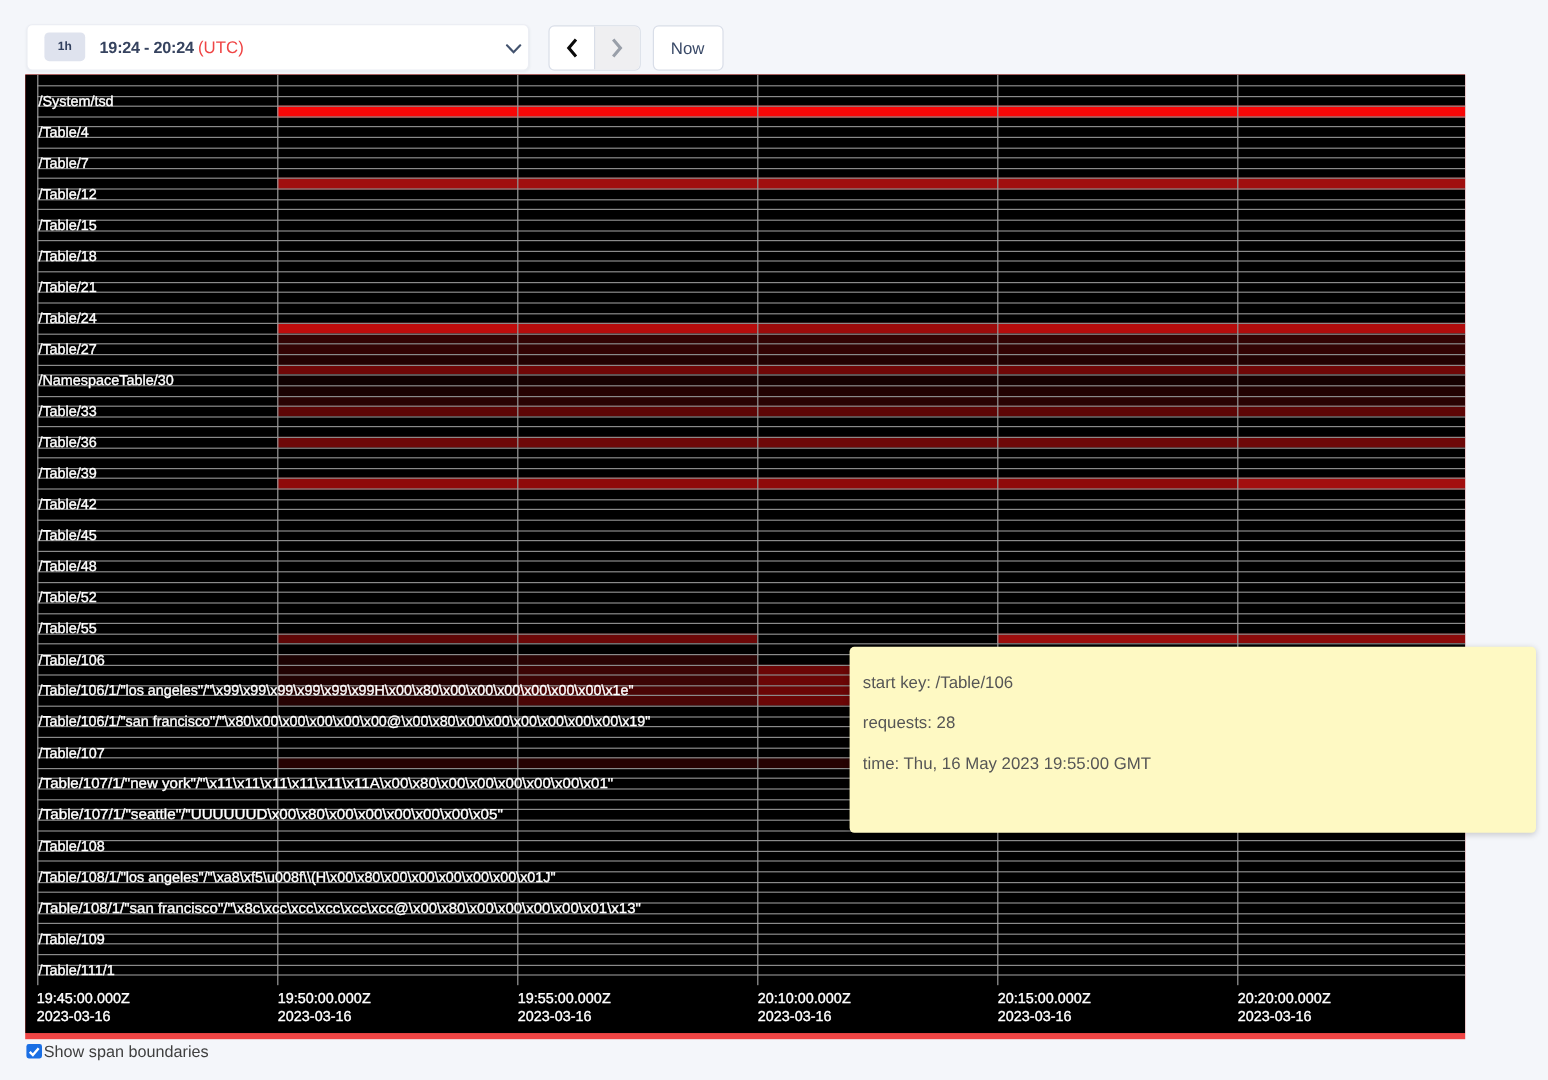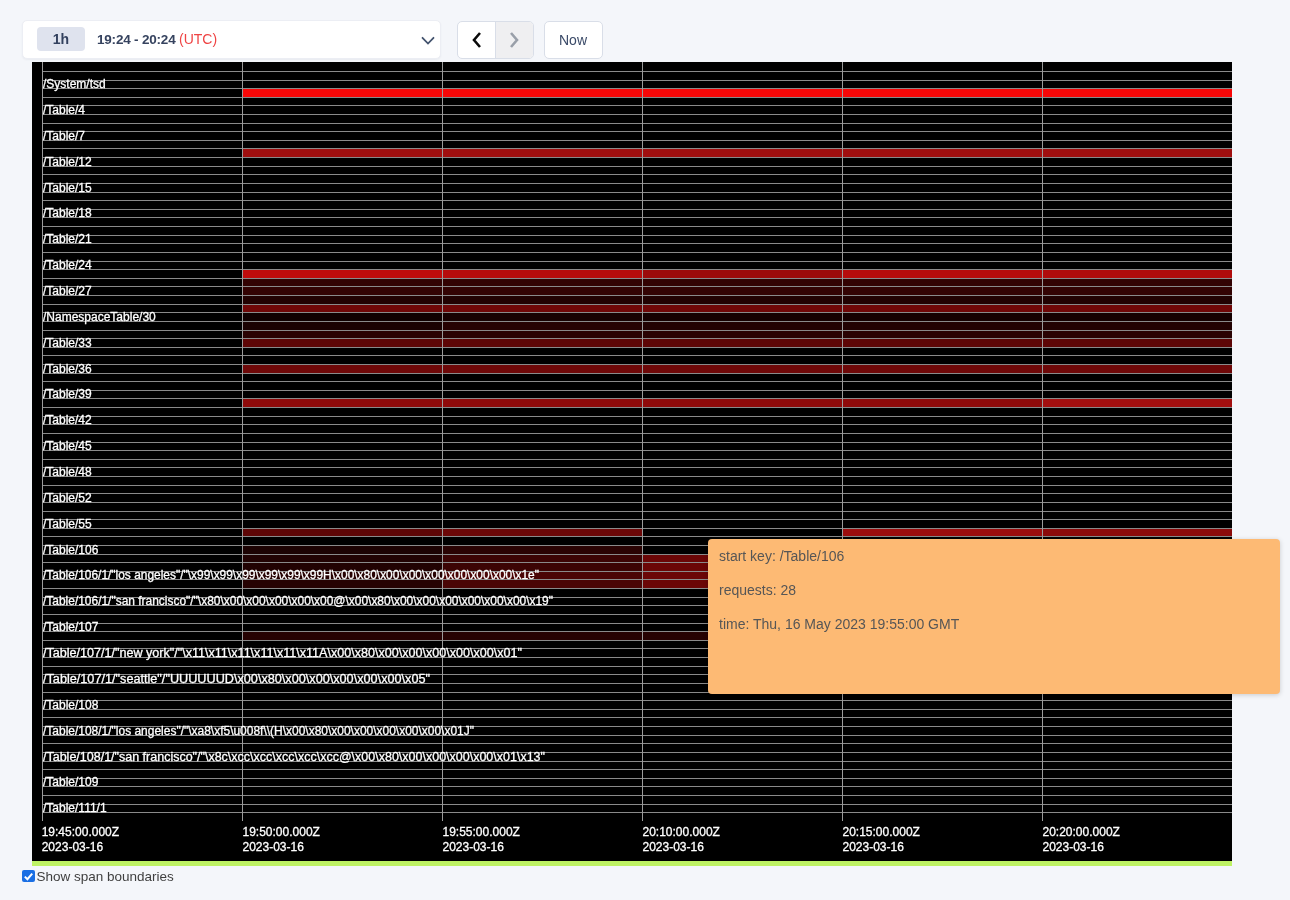--- a/index.html
+++ b/index.html
@@ -1,34 +1,34 @@
 <!DOCTYPE html>
 <html><head><meta charset="utf-8">
 <style>
 html,body{margin:0;padding:0;width:1290px;height:900px;background:#f4f6fa;
 font-family:"Liberation Sans",sans-serif;}
 *{box-sizing:border-box}
 .abs{position:absolute}
 #select{left:22px;top:19.5px;width:419px;height:39px;background:#fff;border:1px solid #eceef4;
 border-radius:5px;box-shadow:0 1px 2px rgba(50,60,80,.06);display:flex;align-items:center}
-#badge{margin-left:14px;background:#dfe3ee;border-radius:4px;width:48px;height:23.5px;
-display:flex;align-items:center;justify-content:center;font-size:14px;font-weight:bold;color:#32405e}
+#badge{margin-left:14px;background:#dfe3ee;border-radius:4px;width:34px;height:23.5px;
+display:flex;align-items:center;justify-content:center;font-size:10px;font-weight:bold;color:#32405e}
 #rng{margin-left:12px;font-size:13.5px;font-weight:bold;color:#36435f;letter-spacing:-.2px}
 #rng .utc{font-weight:normal;color:#ef4444;font-size:14px;letter-spacing:0}
 #selcar{left:421px;top:35.5px}
 #grp{left:457px;top:20.5px;width:77px;height:38px;border:1px solid #d9dee8;border-radius:5px;
 background:#fff;display:flex;overflow:hidden}
 #grp .c{width:38.5px;height:100%;display:flex;align-items:center;justify-content:center}
 #grp .c+.c{border-left:1px solid #d9dee8;background:#efeff1}
 #now{left:543.5px;top:20.5px;width:59px;height:38px;border:1px solid #d9dee8;border-radius:5px;
 background:#fff;color:#3a4a68;font-size:14px;font-weight:normal;display:flex;align-items:center;
 justify-content:center}
-#canvas{left:32px;top:61.5px;width:1200px;height:804px;background:#bef264}
-#tip{left:708px;top:539px;width:572px;height:155px;background:#fdba74;border-radius:4px;
-box-shadow:0 1px 5px rgba(0,0,0,.18);padding:0 10px 15px 11px;color:#565656;font-size:14px}
+#canvas{left:21px;top:61.5px;width:1200px;height:804px;background:#ef4444}
+#tip{left:708px;top:539px;width:572px;height:155px;background:#fef9c3;border-radius:4px;
+box-shadow:0 1px 5px rgba(0,0,0,.18);padding:12px 10px 15px 11px;color:#565656;font-size:14px}
 #tip p{margin:0;line-height:34px;white-space:nowrap}
 #endkey{letter-spacing:.2px}
 #cbrow{left:22px;top:868.5px;display:flex;align-items:center}
 #cbox{width:12.5px;height:12.5px;background:#1a6fe4;border-radius:2px;display:flex;
 align-items:center;justify-content:center}
 #cblab{margin-left:2px;font-size:13.5px;color:#3f3f3f}
 </style></head>
 <body>
 <div class="abs" id="select">
   <span id="badge">1h</span>

